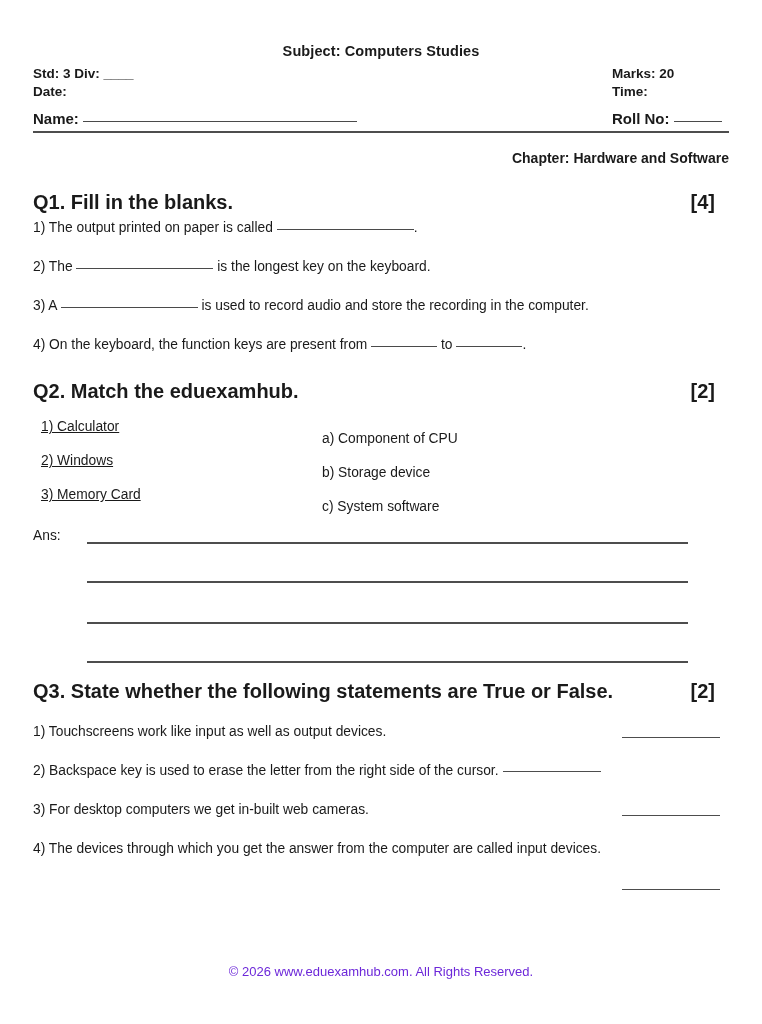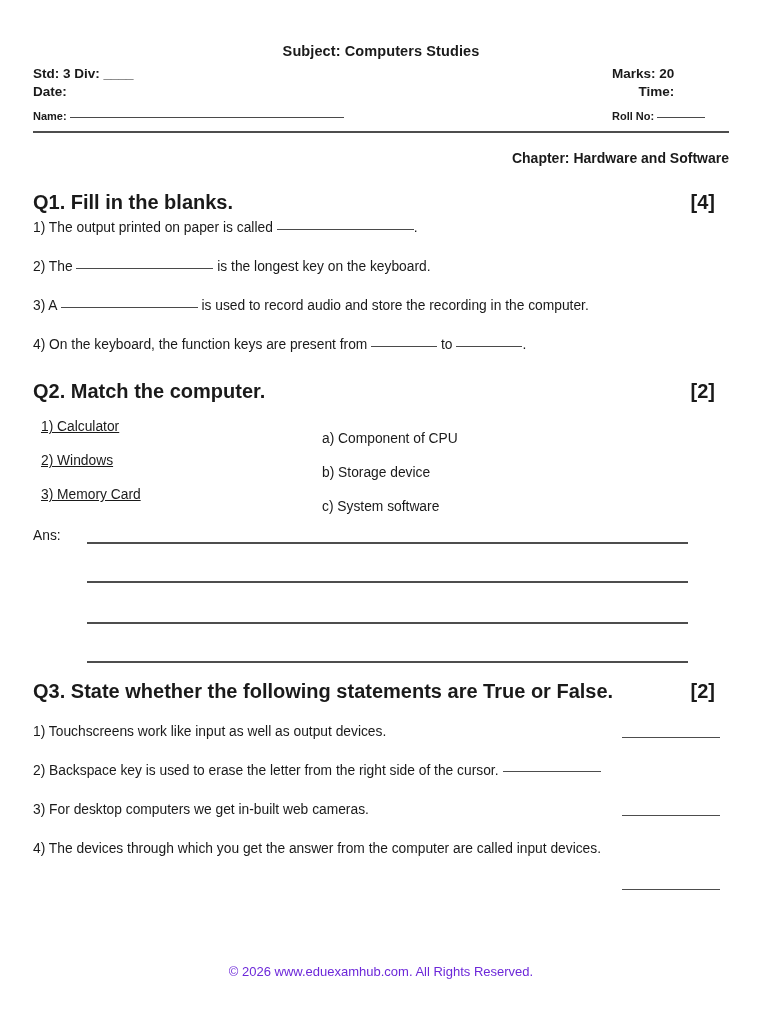--- a/index.html
+++ b/index.html
@@ -36,29 +36,29 @@
     margin-top: 6px;
     font-weight: bold;
     font-size: 13.5px;
     line-height: 18px;
   }
   .id-left { display: block; }
   .id-right {
     position: absolute;
     top: 0;
     left: 579px;
-    text-align: right;
+    text-align: left;
     line-height: 18px;
   }
   .id-line { white-space: pre; }
   .name-row {
     position: relative;
     margin-top: 9px;
     font-weight: bold;
-    font-size: 11px;
+    font-size: 15px;
     height: 19px;
   }
   .name-row .label { display: inline-block; }
   .rule-inline {
     display: inline-block;
     border-bottom: 1.6px solid #4a4a4a;
     vertical-align: 2px;
   }
   .name-blank { width: 274px; }
   .roll-wrap {
@@ -221,21 +221,21 @@
 
   <div class="q-item gap">
     <span>3) A </span><span class="rule-inline blank-long"></span><span> is used to record audio and store the recording in the computer.</span>
   </div>
 
   <div class="q-item gap">
     <span>4) On the keyboard, the function keys are present from </span><span class="rule-inline blank-short"></span><span> to </span><span class="rule-inline blank-short"></span><span>.</span>
   </div>
 
   <div class="q-head">
-    <span>Q2. Match the computer.</span>
+    <span>Q2. Match the eduexamhub.</span>
     <span class="marks">[2]</span>
   </div>
 
   <div class="match-block">
     <div class="match-row">
       <span class="col-a">1) Calculator</span>
       <span class="col-b">a) Component of CPU</span>
     </div>
     <div class="match-row">
       <span class="col-a">2) Windows</span>

